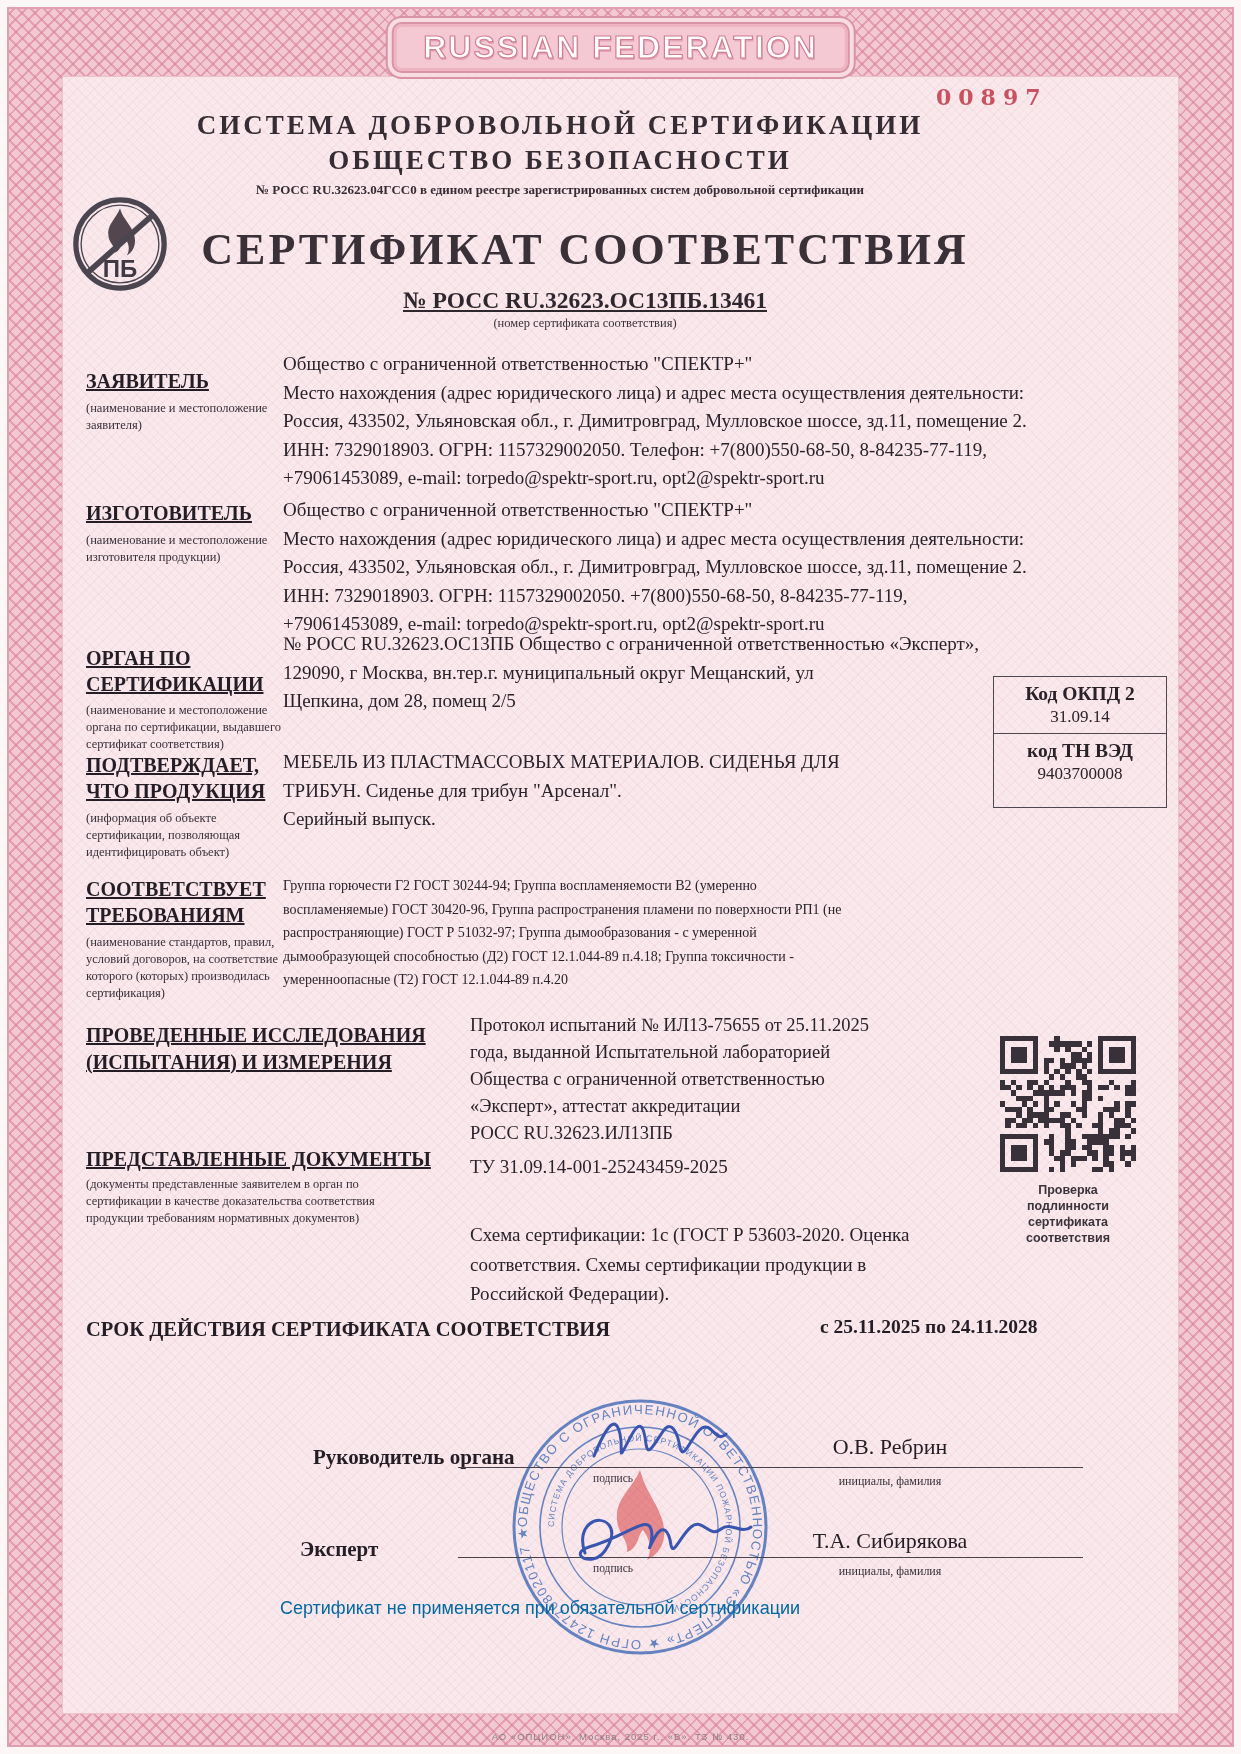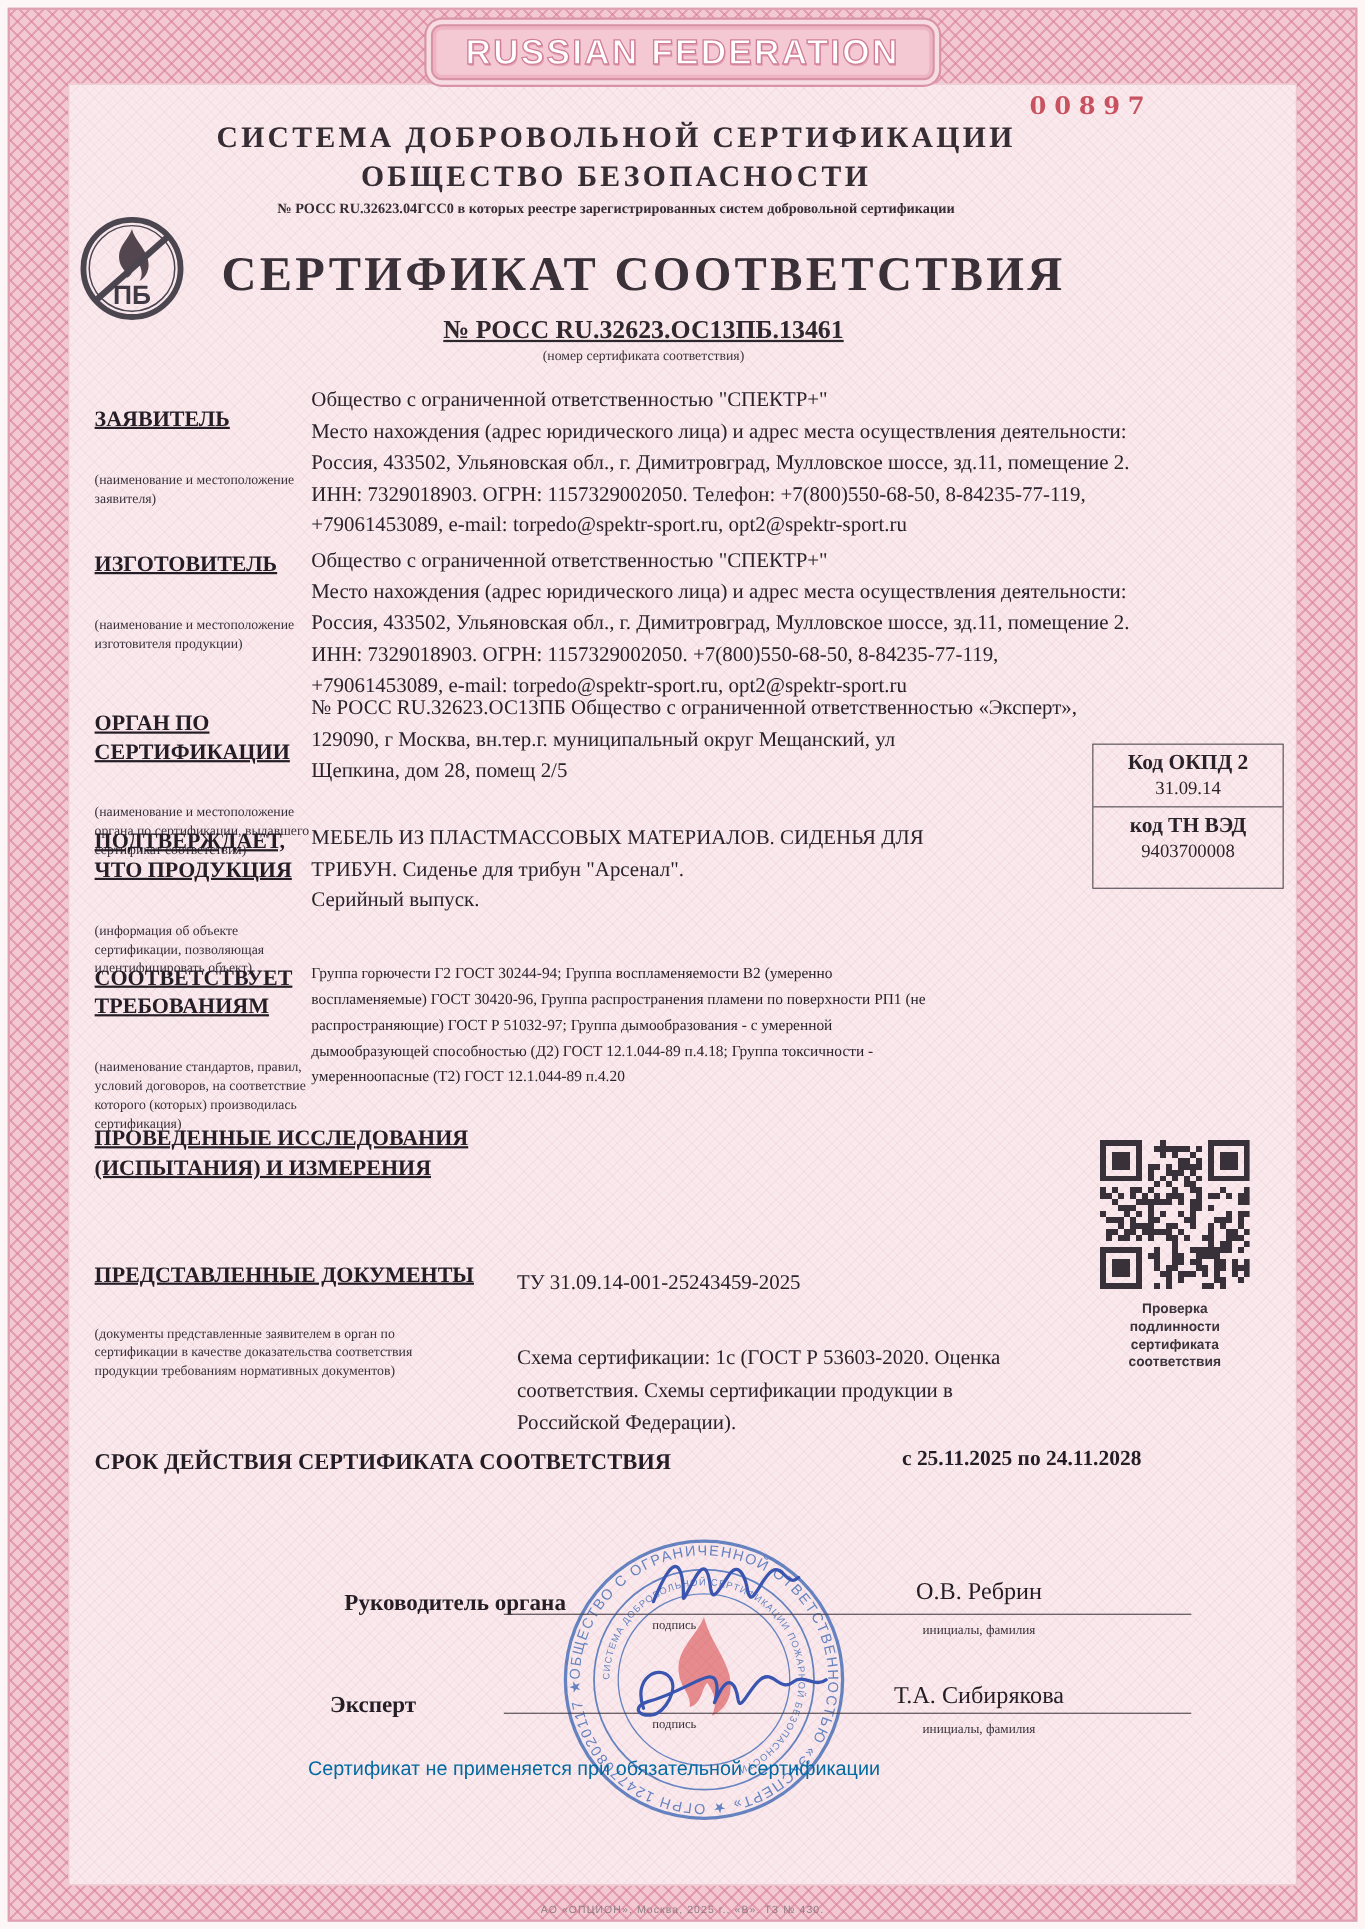--- a/index.html
+++ b/index.html
@@ -48,21 +48,21 @@
     font-size:27px;letter-spacing:3px;color:#352c34;}
   .registry{left:70px;width:980px;text-align:center;font-weight:bold;font-size:13px;color:#352c34;}
   .cert-title{left:150px;width:870px;text-align:center;font-weight:bold;
     font-size:44px;letter-spacing:3px;color:#3a3138;}
   .cert-num{left:150px;width:870px;text-align:center;font-weight:bold;
     font-size:23.5px;text-decoration:underline;color:#2e272e;}
   .cert-num-cap{left:150px;width:870px;text-align:center;font-size:12.5px;color:#3a323a;}
 
   .section-label{font-weight:bold;font-size:20px;line-height:26px;
     text-decoration:underline;color:#241d25;white-space:pre-line;}
-  .section-sublabel{font-size:12.5px;line-height:17px;color:#38303a;white-space:pre-line;margin-top:28px;}
+  .section-sublabel{font-size:12.5px;line-height:17px;color:#38303a;white-space:pre-line;}
   .section-text{font-size:19px;line-height:28.5px;color:#29222b;white-space:pre-line;}
 
   .codebox{
     left:993px;top:676px;width:172px;height:130px;
     border:1.5px solid #4f4750;text-align:center;
   }
   .codebox .lbl{font-weight:bold;font-size:19.5px;margin-top:6px;}
   .codebox .val{font-size:17px;margin-top:2px;}
   .codebox .split{border-top:1.5px solid #4f4750;margin-top:6px;}
 
@@ -93,21 +93,21 @@
 <div class="page">
   <div class="band"></div>
   <div class="inner"></div>
 
   <div class="badge">
     <span>RUSSIAN FEDERATION</span>
   </div>
   <div class="abs serial">00897</div>
   <div class="abs sys-title" style="top:110px;">СИСТЕМА ДОБРОВОЛЬНОЙ СЕРТИФИКАЦИИ</div>
   <div class="abs sys-title" style="top:145px;">ОБЩЕСТВО БЕЗОПАСНОСТИ</div>
-  <div class="abs registry" style="top:182px;">№ РОСС RU.32623.04ГСС0 в которых реестре зарегистрированных систем добровольной сертификации</div>
+  <div class="abs registry" style="top:182px;">№ РОСС RU.32623.04ГСС0 в едином реестре зарегистрированных систем добровольной сертификации</div>
 
   <svg class="abs" style="left:72px;top:196px;" width="96" height="96" viewBox="0 0 100 100">
     <circle cx="50" cy="50" r="46" fill="none" stroke="#4b4550" stroke-width="5.5"></circle>
     <circle cx="50" cy="50" r="40.5" fill="none" stroke="#4b4550" stroke-width="1.4"></circle>
     <path d="M50 13 C45 25 36 30 38 42 C39 50 46 53 45 59 C52 56 51 47 55 43 C59 49 61 56 57 62 C66 57 68 46 63 36 C58 26 53 23 50 13 Z" fill="#53464e"></path>
     <line x1="16" y1="80" x2="84" y2="20" stroke="#4b4550" stroke-width="6"></line>
     <text x="50" y="84" text-anchor="middle" font-family="Liberation Sans, sans-serif" font-weight="bold" font-size="25" fill="#3f3944">ПБ</text>
   </svg>
 
   <div class="abs cert-title" style="top:224px;">СЕРТИФИКАТ СООТВЕТСТВИЯ</div>
@@ -165,20 +165,25 @@
 которого (которых) производилась
 сертификация)</div>
   <div class="abs section-text" style="left:283px;top:874px;width:830px;font-size:14px;line-height:23.5px;">Группа горючести Г2 ГОСТ 30244-94; Группа воспламеняемости В2 (умеренно
 воспламеняемые) ГОСТ 30420-96, Группа распространения пламени по поверхности РП1 (не
 распространяющие) ГОСТ Р 51032-97; Группа дымообразования - с умеренной
 дымообразующей способностью (Д2) ГОСТ 12.1.044-89 п.4.18; Группа токсичности -
 умеренноопасные (Т2)  ГОСТ 12.1.044-89 п.4.20</div>
 
   <div class="abs section-label" style="left:86px;top:1022px;width:390px;line-height:27px;">ПРОВЕДЕННЫЕ ИССЛЕДОВАНИЯ
 (ИСПЫТАНИЯ) И ИЗМЕРЕНИЯ</div>
+  <div class="abs section-text" style="left:470px;top:1012px;width:480px;font-size:18.5px;line-height:27px;">Протокол испытаний № ИЛ13-75655 от 25.11.2025
+года, выданной Испытательной лабораторией
+Общества с ограниченной ответственностью
+«Эксперт», аттестат аккредитации
+РОСС RU.32623.ИЛ13ПБ</div>
 
   <div class="abs qr-wrap">
     <svg id="qr-svg" width="136" height="136" viewBox="0 0 25 25" shape-rendering="crispEdges" fill="#39313a">
         <rect x="0" y="0" width="1" height="1"></rect>
         <rect x="1" y="0" width="1" height="1"></rect>
         <rect x="2" y="0" width="1" height="1"></rect>
         <rect x="3" y="0" width="1" height="1"></rect>
         <rect x="4" y="0" width="1" height="1"></rect>
         <rect x="5" y="0" width="1" height="1"></rect>
         <rect x="6" y="0" width="1" height="1"></rect>

